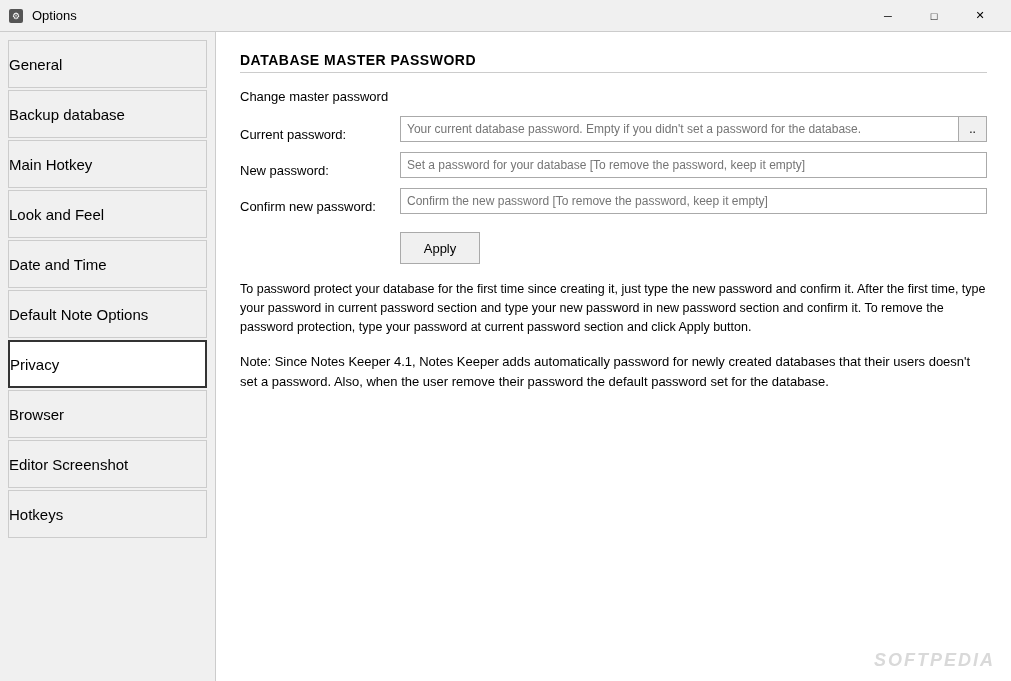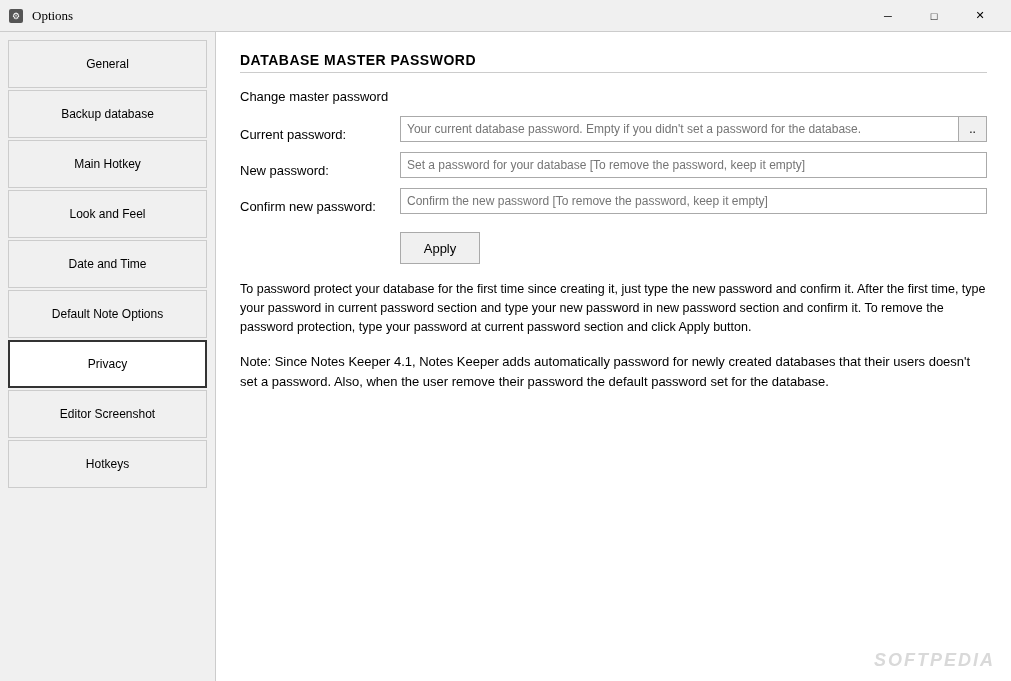--- a/index.html
+++ b/index.html
@@ -24,21 +24,20 @@
       height: 16px;
       margin-right: 8px;
       display: flex;
       align-items: center;
       justify-content: center;
     }
     .title-bar-title {
       flex: 1;
       font-size: 13px;
       color: #000;
-      font-family: Liberation Serif, serif;
     }
     .title-bar-controls {
       display: flex;
       gap: 0;
     }
     .title-bar-btn {
       width: 46px;
       height: 32px;
       border: none;
       background: transparent;
@@ -60,22 +59,22 @@
       display: flex;
       flex-direction: column;
       gap: 2px;
     }
     .sidebar-btn {
       width: 100%;
       height: 48px;
       background: #f0f0f0;
       border: 1px solid #ccc;
       cursor: pointer;
-      font-size: 12px;
-      text-align: center;
+      font-size: 15px;
+      text-align: left;
       color: #000;
       font-family: 'Segoe UI', Arial, sans-serif;
     }
     .sidebar-btn.active {
       background: #ffffff;
       border: 2px solid #333;
       font-weight: normal;
     }
     .content-area {
       flex: 1;
@@ -193,20 +192,21 @@
 
 <div class="main-content">
   <div class="sidebar" id="sidebar-container">
       <button class="sidebar-btn">General</button>
       <button class="sidebar-btn">Backup database</button>
       <button class="sidebar-btn">Main Hotkey</button>
       <button class="sidebar-btn">Look and Feel</button>
       <button class="sidebar-btn">Date and Time</button>
       <button class="sidebar-btn">Default Note Options</button>
       <button class="sidebar-btn active">Privacy</button>
+      <button class="sidebar-btn">Browser</button>
       <button class="sidebar-btn">Editor Screenshot</button>
       <button class="sidebar-btn">Hotkeys</button>
     </div>
 
   <div class="content-area">
     <div class="section-title">DATABASE MASTER PASSWORD</div>
     <hr class="section-divider">
     <div class="subsection-title">Change master password</div>
 
     <div id="form-fields-container">

